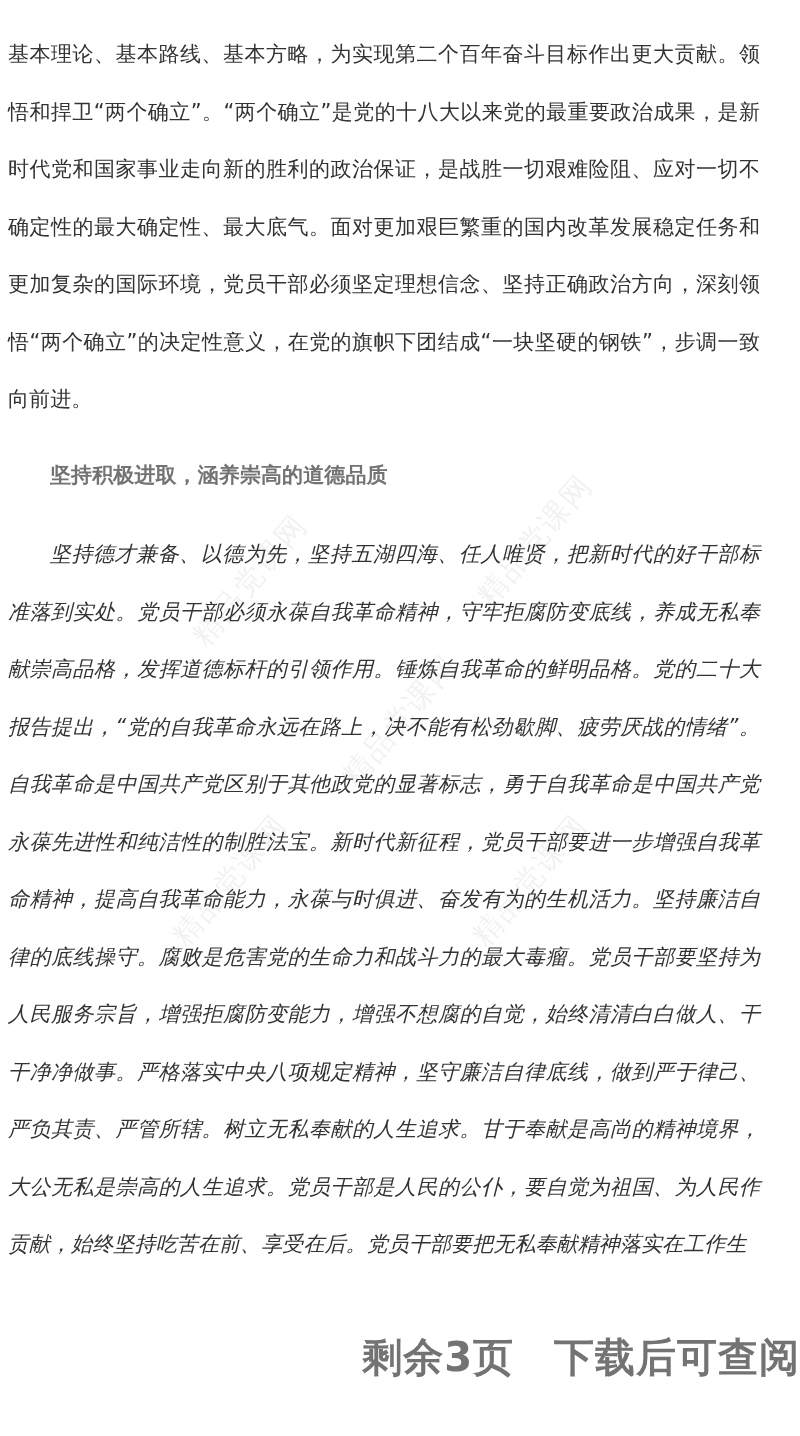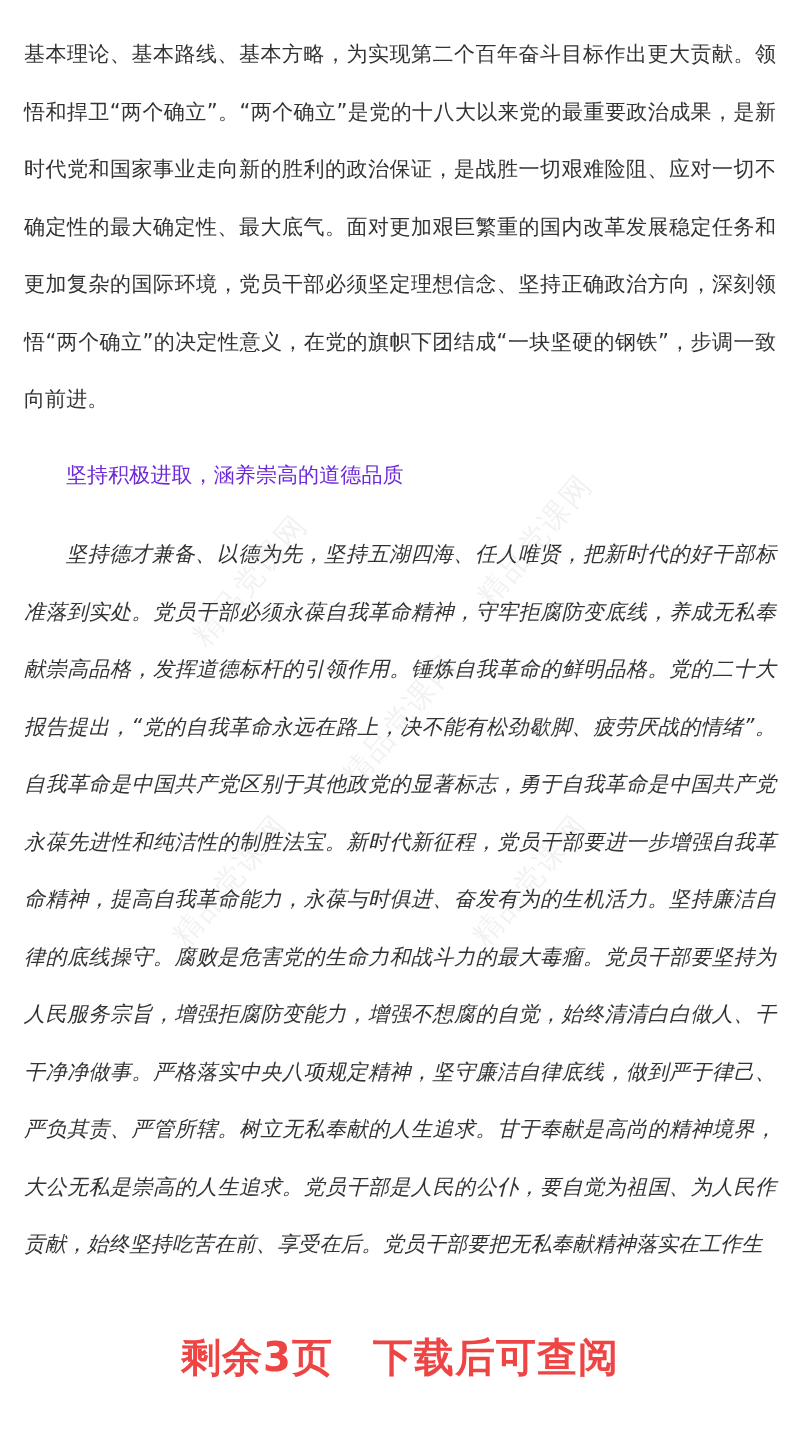--- a/index.html
+++ b/index.html
@@ -10,41 +10,41 @@
     body {
       width: 800px;
       height: 1436px;
       position: relative;
       overflow: hidden;
       font-family: "DejaVu Sans", "Liberation Sans", sans-serif;
       color: #333333;
     }
     .doc {
       position: absolute;
-      left: 24px;
+      left: 8px;
       top: 26px;
       width: 752px;
       font-size: 21px;
       line-height: 57.5px;
       letter-spacing: 0.1px;
       text-align: justify;
       text-justify: inter-character;
     }
     .para {
       margin: 0;
     }
     .para.indent {
       text-indent: 2em;
       font-style: italic;
     }
     .heading {
       margin: 18px 0 22px 0;
       text-indent: 2em;
-      font-weight: normal;
-      color: #6d28d9;
+      font-weight: bold;
+      color: #737373;
     }
     .watermark-layer {
       position: absolute;
       left: 0;
       top: 0;
       width: 800px;
       height: 1436px;
       pointer-events: none;
     }
     .watermark {
@@ -54,24 +54,24 @@
       transform: rotate(-50deg);
       transform-origin: center center;
       white-space: nowrap;
       letter-spacing: 2px;
     }
     .banner {
       position: absolute;
       left: 0;
       top: 1330px;
       width: 800px;
-      text-align: center;
+      text-align: right;
       font-size: 40px;
       font-weight: bold;
-      color: #ef4444;
+      color: #737373;
       letter-spacing: 1px;
     }
     .banner .gap {
       display: inline-block;
       width: 40px;
     }
   </style>
 </head>
 <body>
 

